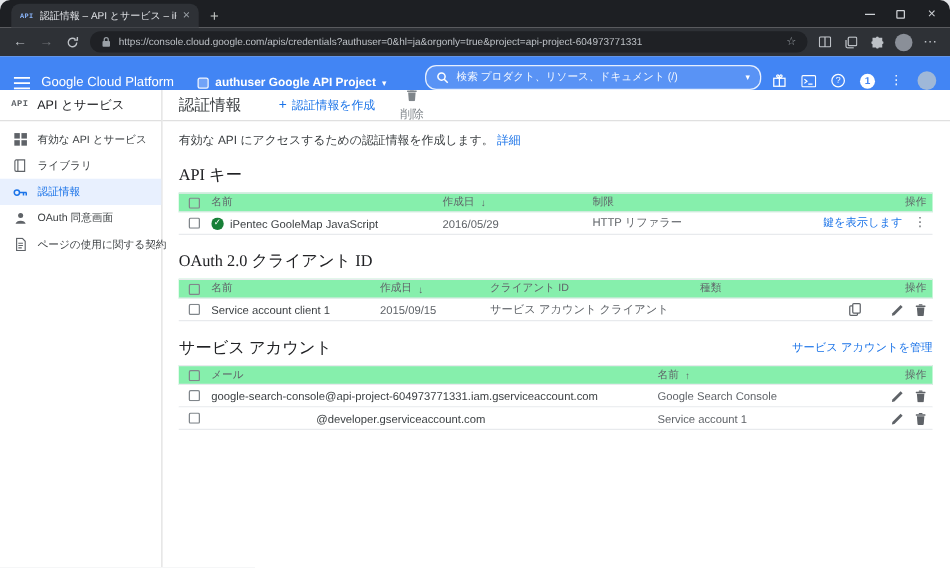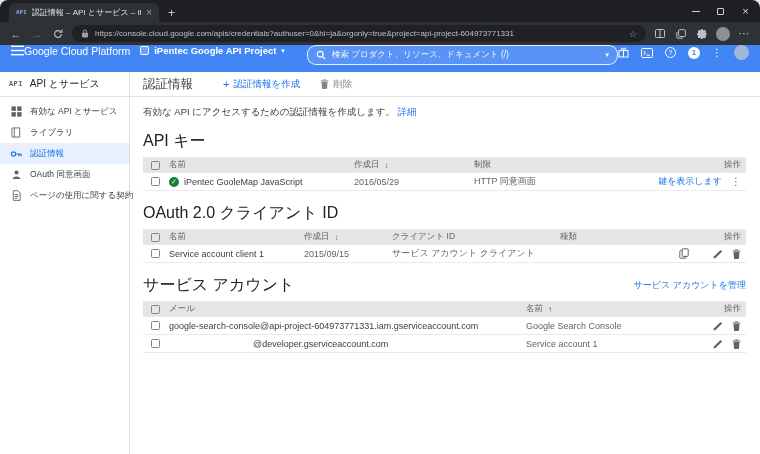--- a/index.html
+++ b/index.html
@@ -25,21 +25,21 @@
   .addressbar { height: 23px; background: #2e3136; display: flex; align-items: center; padding: 0 9px; gap: 7px; flex: none; }
   .nav-ic { color: #bdc1c6; font-size: 11px; width: 14px; text-align: center; display: flex; align-items: center; justify-content: center; flex: none; }
   .nav-ic.dim { color: #6d7075; }
   .urlpill { flex: 1; height: 17px; background: #1f2125; border-radius: 9px; display: flex; align-items: center;
              padding: 0 9px; gap: 6px; min-width: 0; }
   .url-text { font-size: 8px; color: #bdc1c6; white-space: nowrap; overflow: hidden; flex: 1; }
   .pill-star { color: #9aa0a6; font-size: 9px; flex: none; }
   .avatar-sm { width: 14px; height: 14px; border-radius: 50%; background: #8a8f98; flex: none; }
 
   
-  .gcp-header { height: 27px; background: #4285f4; display: flex; align-items: flex-start; padding: 0 11px; color: #fff; flex: none; }
+  .gcp-header { height: 27px; background: #4285f4; display: flex; align-items: flex-end; padding: 0 11px; gap: 9px; color: #fff; flex: none; }
   .brand { font-size: 10.5px; white-space: nowrap; }
   .project-sel { display: flex; align-items: center; gap: 5px; margin-left: 10px; font-size: 9.5px; font-weight: bold; white-space: nowrap; }
   .proj-ic { width: 9px; height: 9px; border: 1px solid rgba(255,255,255,.9); border-radius: 2px; background: rgba(255,255,255,.25); display: block; }
   .caret { font-size: 7px; }
   .gcp-search { flex: 1; max-width: 318px; height: 20px; margin-left: 22px; border: 1px solid rgba(255,255,255,.85);
                 background: rgba(255,255,255,.12); border-radius: 9px; display: flex; align-items: center;
                 padding: 0 8px; gap: 6px; font-size: 8.5px; color: #fff; min-width: 0; }
   .gcp-search .ph { white-space: nowrap; overflow: hidden; opacity: .95; }
   .gcp-search .caret { margin-left: auto; }
   .gcp-right { display: flex; align-items: center; gap: 12px; margin-left: auto; }
@@ -61,33 +61,33 @@
   .nav-item .icon { width: 12px; height: 12px; flex: none; color: #5f6368; display: flex; align-items: center; justify-content: center; }
   .nav-item.active { background: #e8f0fe; color: #1a73e8; }
   .nav-item.active .icon { color: #1a73e8; }
 
   .main { flex: 1; display: flex; flex-direction: column; min-width: 0; }
   .page-header { height: 25px; flex: none; border-bottom: 1px solid #e0e0e0; display: flex; align-items: center; padding: 0 13px; }
   .page-title { font-size: 12.5px; color: #3c4043; }
   .hbtn { display: flex; align-items: center; gap: 4px; font-size: 9.5px; cursor: pointer; }
   .create-btn { color: #1a73e8; margin-left: 30px; }
   .create-btn .plus { font-size: 11px; }
-  .delete-btn { color: #80868b; margin-left: 20px; }
+  .delete-btn { color: #80868b; margin-left: 20px; flex-direction: column; }
 
   .content { flex: 1; padding: 9px 14px 0 13px; overflow: hidden; }
   .intro { font-size: 9.5px; color: #3c4043; margin-bottom: 4px; }
   .lnk { color: #1a73e8; cursor: pointer; }
   .section-head { display: flex; justify-content: space-between; align-items: center; margin: 12px 0 5px; }
-  .section-title { font-size: 16px; color: #202124; }
+  .section-title { font-size: 13px; color: #202124; font-family: Liberation Serif, serif; }
   .manage-lnk { font-size: 9px; }
 
   
   .tbl { width: 100%; }
   .thead, .trow { display: grid; align-items: center; }
-  .thead { height: 16px; background: #e5e5e5; border-top: 1px solid #e8eaed; border-bottom: 1px solid #e8eaed;
+  .thead { height: 16px; background: #86efac; border-top: 1px solid #e8eaed; border-bottom: 1px solid #e8eaed;
            font-size: 8.5px; color: #5f6368; }
   .trow { height: 18px; border-bottom: 1px solid #e8eaed; font-size: 9px; color: #3c4043; background: #fff; }
   .t-api .thead, .t-api .trow { grid-template-columns: 26px 185px 120px 185px 1fr; }
   .t-oauth .thead, .t-oauth .trow { grid-template-columns: 26px 135px 88px 168px 1fr 52px; }
   .t-sa .thead, .t-sa .trow { grid-template-columns: 26px 1fr 168px 52px; }
   .cell { padding-right: 8px; min-width: 0; white-space: nowrap; overflow: hidden; display: flex; align-items: center; gap: 5px; }
   .cell.right, .ops { justify-content: flex-end; padding-right: 5px; gap: 9px; }
   .sub { color: #5f6368; }
   .cb { width: 9px; height: 9px; border: 1px solid #80868b; border-radius: 1.5px; margin-left: 8px; flex: none; cursor: pointer; }
   .okdot { width: 10px; height: 10px; border-radius: 50%; background: #188038; color: #fff; font-size: 7px; line-height: 10px;
@@ -167,21 +167,21 @@
           <g fill="#fff">
             <rect y="0.6" width="13" height="1.4"></rect>
             <rect y="4.8" width="13" height="1.4"></rect>
             <rect y="9" width="13" height="1.4"></rect>
           </g>
         </svg>
     </span>
     <span class="brand">Google Cloud Platform</span>
     <div class="project-sel">
       <span class="proj-ic"></span>
-      <span>iPentec Google API Project</span>
+      <span>authuser Google API Project</span>
       <span class="caret">▾</span>
     </div>
     <div class="gcp-search">
       <span>
         <svg width="10" height="10" viewBox="0 0 10 10">
             <circle cx="4.2" cy="4.2" r="2.9" fill="none" stroke="#fff" stroke-width="1.2"></circle>
             <line x1="6.4" y1="6.4" x2="9.2" y2="9.2" stroke="#fff" stroke-width="1.2"></line>
           </svg>
       </span>
       <span class="ph">検索 プロダクト、リソース、ドキュメント (/)</span>
@@ -314,21 +314,21 @@
           </div>
           <div class="trow">
             <span class="cell">
                 <span class="cb"></span>
               </span>
             <span class="cell">
               <span class="okdot">✓</span>
               <span>iPentec GooleMap JavaScript</span>
             </span>
             <span class="cell sub">2016/05/29</span>
-            <span class="cell sub">HTTP 同意画面</span>
+            <span class="cell sub">HTTP リファラー</span>
             <span class="cell ops">
               <span class="lnk">鍵を表示します</span>
               <span class="rowdots">⋮</span>
             </span>
           </div>
         </div>
 
         <div class="section-head">
           <span class="section-title">OAuth 2.0 クライアント ID</span>
         </div>

